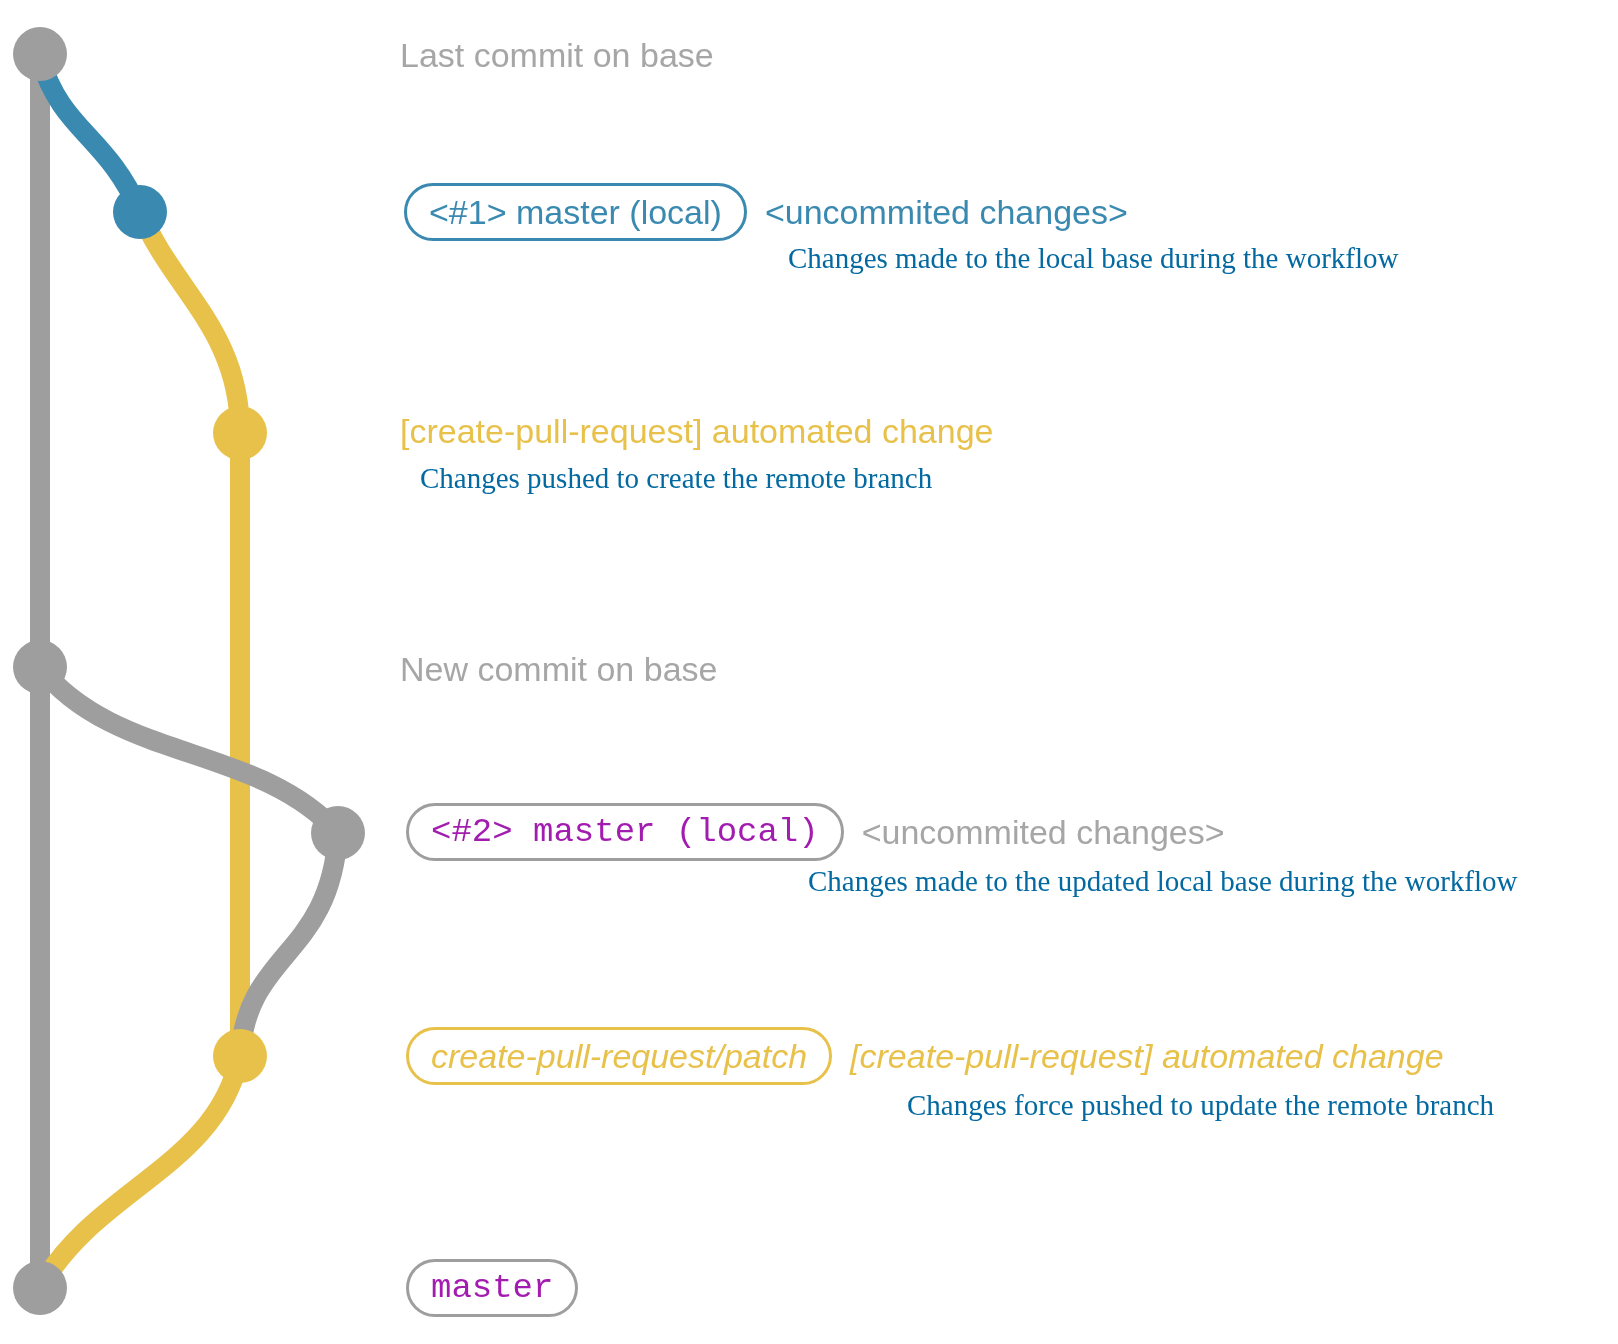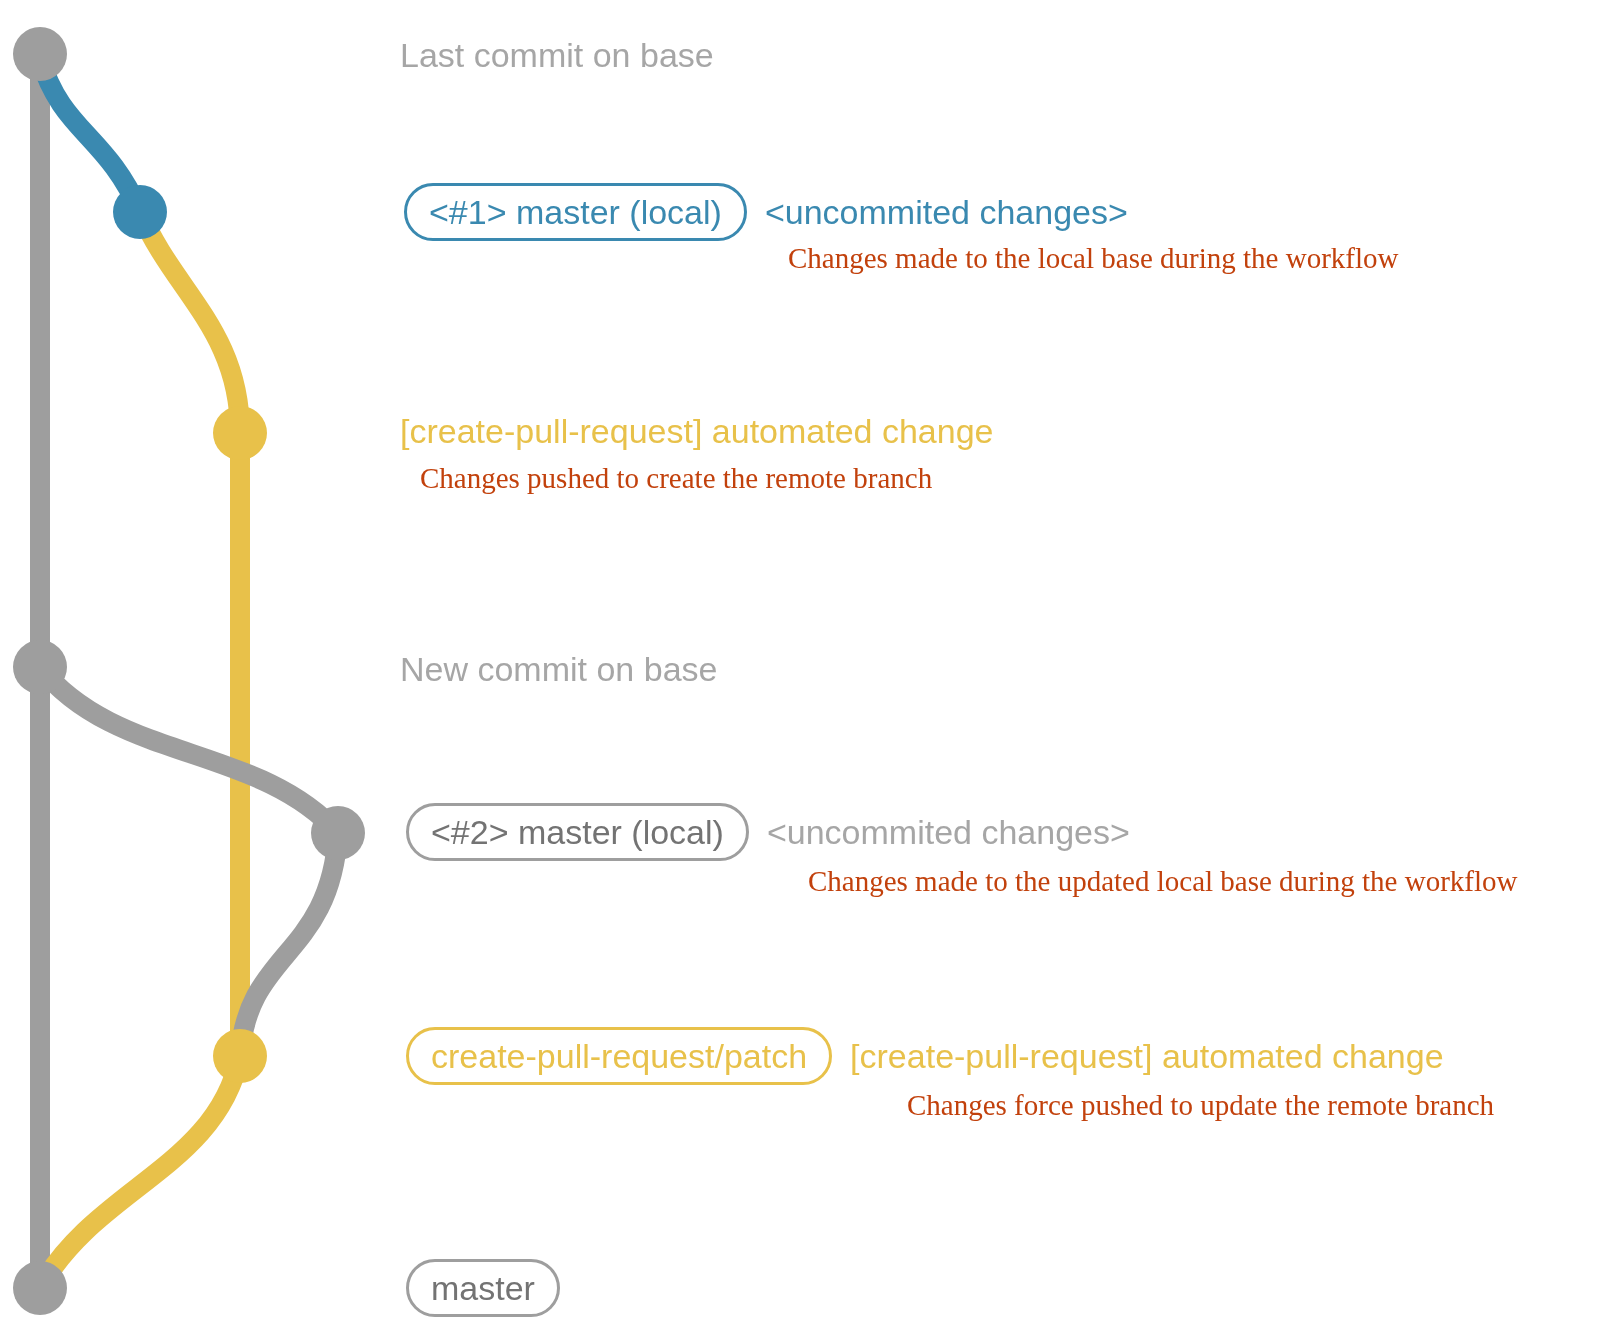--- a/index.html
+++ b/index.html
@@ -37,42 +37,42 @@
     display: inline-flex;
     align-items: center;
     height: 52px;
     padding: 0 22px;
     border: 3px solid;
     border-radius: 30px;
     font-size: 34px;
     white-space: nowrap;
   }
   .pill.blue   { color: #3a89b0; border-color: #3a89b0; }
-  .pill.gray   { color: #737373; border-color: #9e9e9e; }
+  .pill.gray   { color: #a21caf; border-color: #9e9e9e; font-family: Liberation Mono, monospace; }
   .pill.yellow { color: #e8c14a; border-color: #e8c14a; }
 
   .side-label {
     margin-left: 18px;
     font-size: 34px;
     white-space: nowrap;
   }
   .side-label.blue   { color: #3a89b0; }
   .side-label.gray   { color: #a6a6a6; }
   .side-label.yellow { color: #e8c14a; }
 
   .free-label {
     font-size: 34px;
     white-space: nowrap;
   }
   .free-label.yellow { color: #e8c14a; }
 
   .serif-note {
     font-family: "Liberation Serif", serif;
     font-size: 29px;
-    color: #c2410c;
+    color: #0369a1;
     white-space: nowrap;
   }
 </style>
 </head>
 <body>
 
 <div class="stage">
 
   <svg class="graph-svg" width="400" height="1344" viewBox="0 0 400 1344">
 
@@ -108,21 +108,21 @@
   <div class="abs gray-heading" style="left:400px; top:650px;">New commit on base</div>
 
   <div class="abs serif-note" style="left:420px; top:462px;">Changes pushed to create the remote branch</div>
 
   <div class="abs pill-row" style="left:406px; top:803px;">
     <span class="pill gray">&lt;#2&gt; master (local)</span>
     <span class="side-label gray">&lt;uncommited changes&gt;</span>
   </div>
   <div class="abs serif-note" style="left:808px; top:865px;">Changes made to the updated local base during the workflow</div>
 
-  <div class="abs pill-row" style="left:406px; top:1027px;">
+  <div class="abs pill-row" style="left:406px; top:1027px;font-style:italic;">
     <span class="pill yellow">create-pull-request/patch</span>
     <span class="side-label yellow">[create-pull-request] automated change</span>
   </div>
   <div class="abs serif-note" style="left:880px; top:1089px;margin-left:27px;">Changes force pushed to update the remote branch</div>
 
   <div class="abs pill-row" style="left:406px; top:1259px;">
     <span class="pill gray">master</span>
   </div>
 
 </div>

